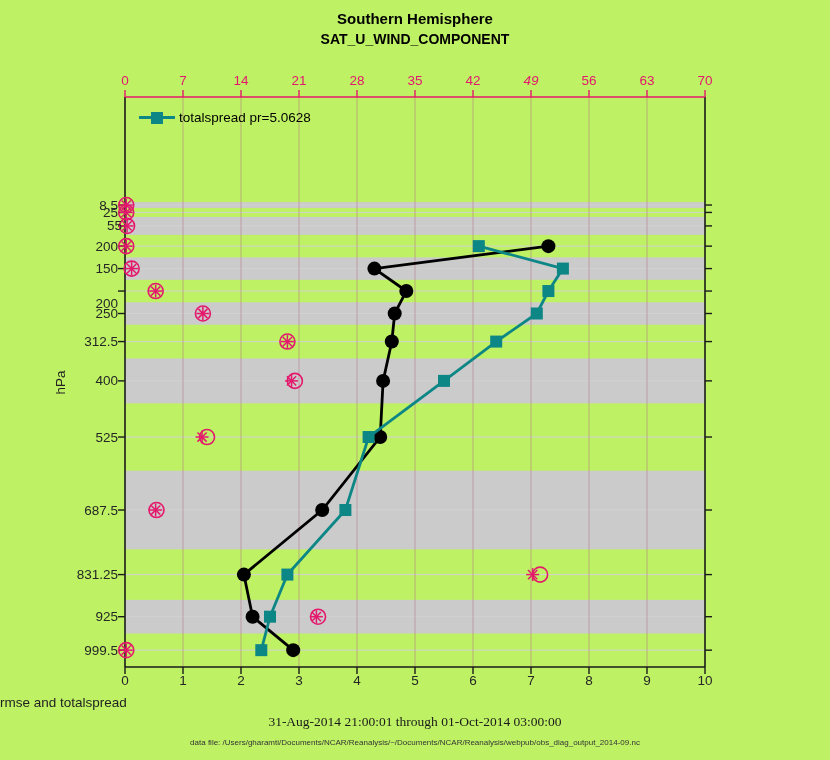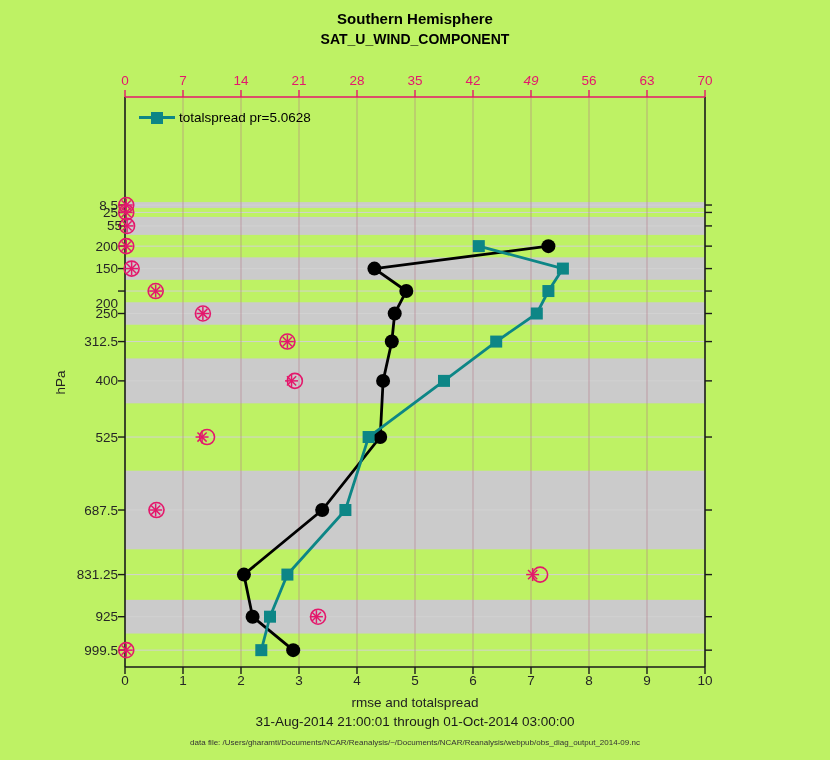--- a/index.html
+++ b/index.html
@@ -12,22 +12,22 @@
   #top-axis-label{position:absolute;left:0;top:55px;width:830px;text-align:center;font-size:13.5px;}
   #legend{position:absolute;left:139px;top:108px;}
   .legend-row{display:flex;align-items:center;height:19px;}
   .legend-swatch{position:relative;width:36px;height:19px;margin-right:4px;}
   .legend-line{position:absolute;left:0;top:8px;width:36px;height:3px;}
   .legend-circle{position:absolute;left:11px;top:3px;width:13px;height:13px;border-radius:50%;}
   .legend-square{position:absolute;left:12px;top:4px;width:12px;height:12px;}
   .legend-text{font-size:13.5px;color:#000;}
   #ylabel{position:absolute;left:40px;top:375px;width:40px;text-align:center;font-size:13.5px;color:#222;
           transform:rotate(-90deg);transform-origin:center;}
-  #xlabel{position:absolute;left:0;top:695px;width:830px;text-align:center;font-size:13.5px;color:#222;}
-  #date-range{position:absolute;left:0;top:714px;width:830px;text-align:center;font-size:13.5px;color:#1a1a1a;}
+  #xlabel{position:absolute;left:0;top:695px;width:830px;text-align:left;font-size:13.5px;color:#222;}
+  #date-range{position:absolute;left:0;top:714px;width:830px;text-align:center;font-size:13.5px;color:#1a1a1a;font-family:Liberation Serif, serif;}
   #data-file{position:absolute;left:0;top:738px;width:830px;text-align:center;font-size:8px;color:#333;}
   .tick-label{position:absolute;font-size:13.5px;line-height:13px;}
   .y-tick{width:70px;text-align:right;color:#262626;}
   .x-tick{width:40px;text-align:center;color:#262626;}
   .top-tick{width:40px;text-align:center;}
 </style>
 </head>
 <body>
 
 <div id="page">

